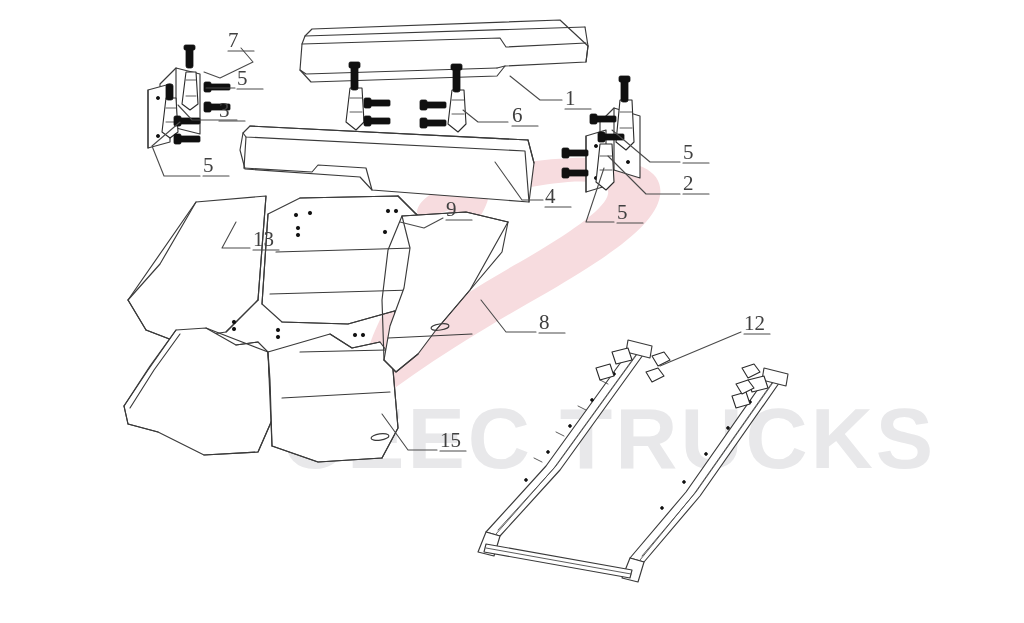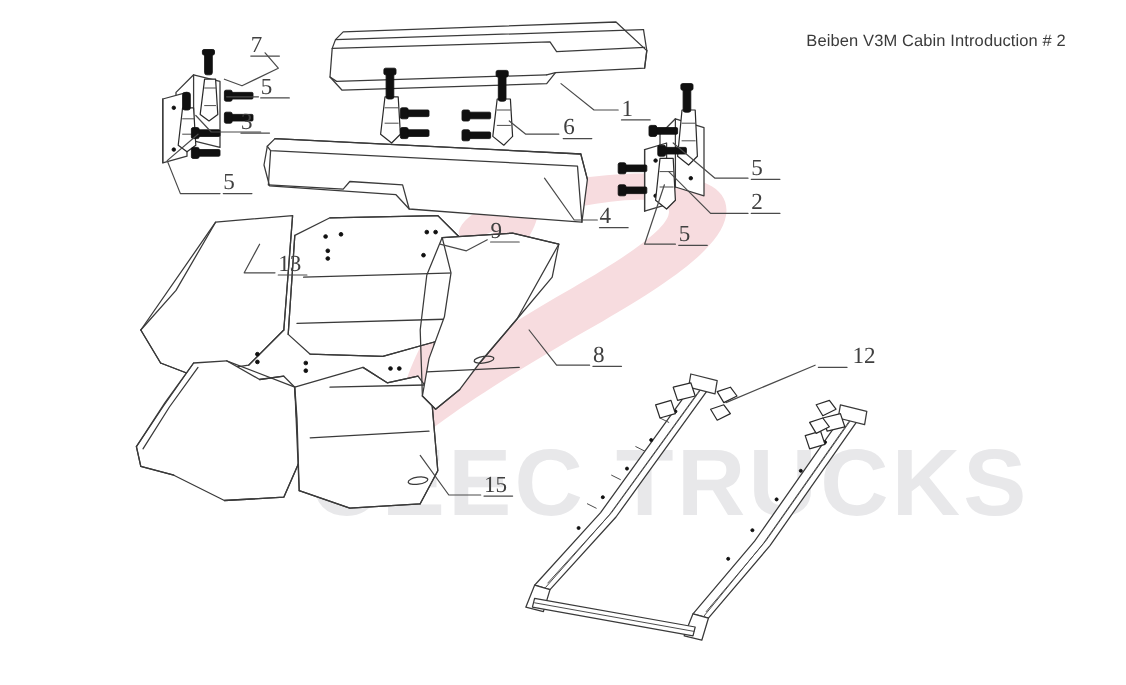--- a/index.html
+++ b/index.html
@@ -357,33 +357,32 @@
         <path class="lead" d="M 536 332 L 506 332 L 481 300"></path>
         <path class="lead" d="M 539 333 L 565 333"></path>
         <path class="lead" d="M 437 450 L 408 450 L 382 414"></path>
         <path class="lead" d="M 440 451 L 466 451"></path>
         <path class="lead" d="M 741 332 L 660 366"></path>
         <path class="lead" d="M 744 334 L 770 334"></path>
       </g>
 
   </svg>
 
-  <div class="title-text">Beiben V3M Cabin Introduction # 2</div>
 
   <div id="callout-layer">
       <div class="callout" style="left: 228px; top: 30px;">7</div>
       <div class="callout" style="left: 237px; top: 68px;">5</div>
       <div class="callout" style="left: 219px; top: 100px;">3</div>
       <div class="callout" style="left: 203px; top: 155px;">5</div>
       <div class="callout" style="left: 565px; top: 88px;">1</div>
       <div class="callout" style="left: 512px; top: 105px;">6</div>
       <div class="callout" style="left: 545px; top: 186px;">4</div>
       <div class="callout" style="left: 683px; top: 142px;">5</div>
       <div class="callout" style="left: 683px; top: 173px;">2</div>
       <div class="callout" style="left: 617px; top: 202px;">5</div>
       <div class="callout" style="left: 446px; top: 199px;">9</div>
       <div class="callout" style="left: 253px; top: 229px;">13</div>
       <div class="callout" style="left: 539px; top: 312px;">8</div>
       <div class="callout" style="left: 440px; top: 430px;">15</div>
-      <div class="callout" style="left: 775px; top: 313px;">12</div>
+      <div class="callout" style="left: 744px; top: 313px;">12</div>
     </div>
 
 </div>
 
 </body></html>

